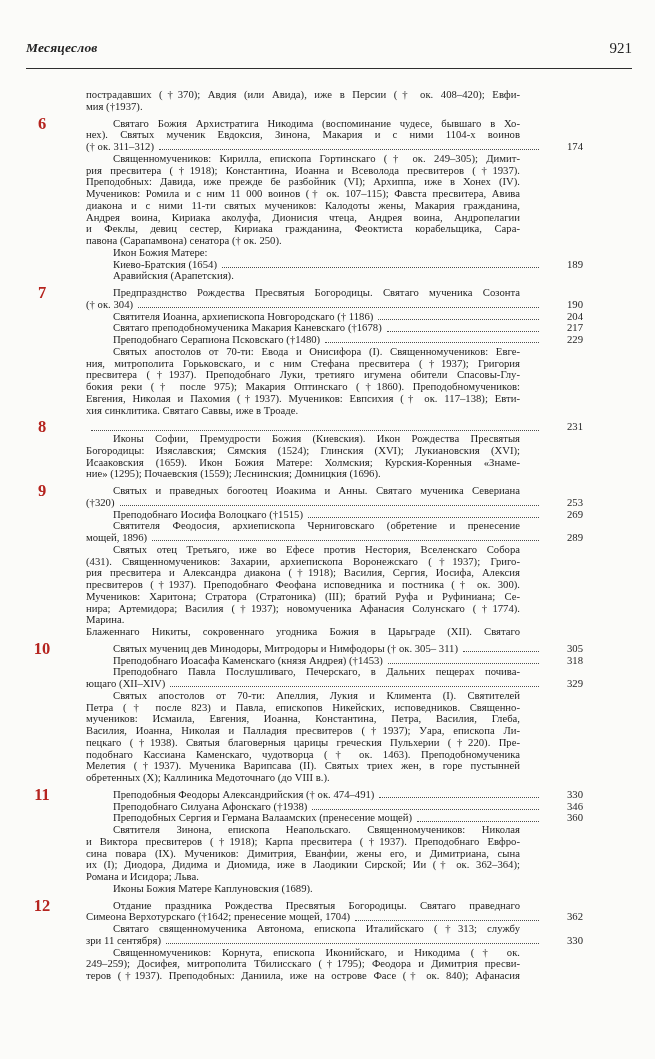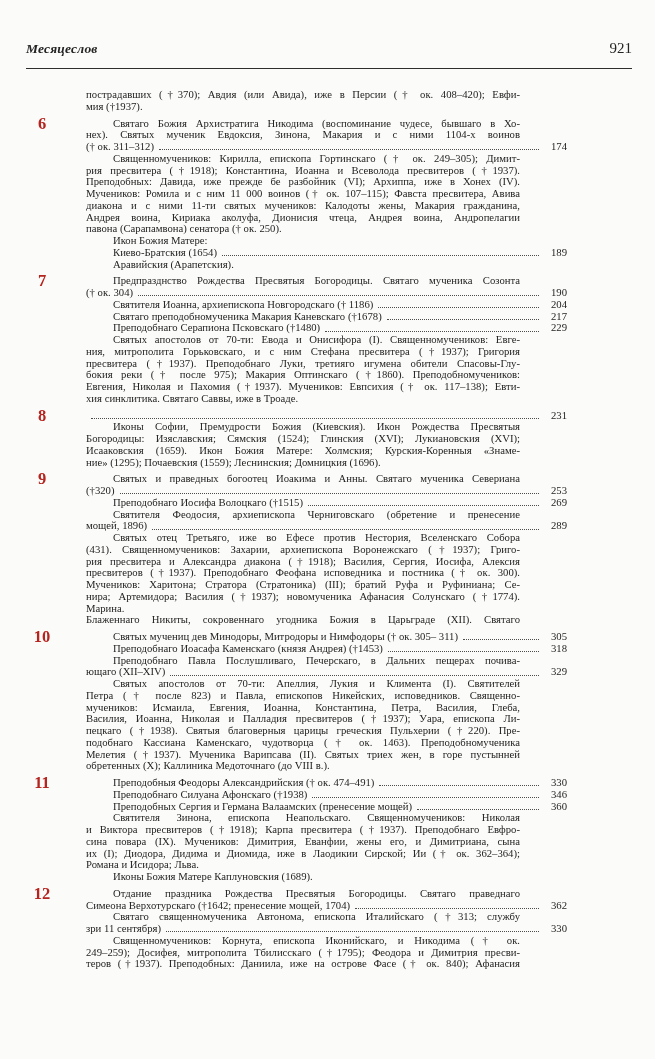--- a/index.html
+++ b/index.html
@@ -9,37 +9,37 @@
     width:655px; height:1059px;
     margin:0 auto;
     background:#fbfbf9;
     overflow:hidden;
     font-family:"Liberation Serif","DejaVu Serif",serif;
     color:#242424;
   }
   
   .pagehead {
     position:absolute; left:26px; right:23px; top:40px;
-    display:flex; justify-content:space-between; align-items:center;
+    display:flex; justify-content:space-between; align-items:flex-start;
     border-bottom:1.6px solid #2e2e2e;
     padding-bottom:11px;
   }
   .running-title { font-style:italic; font-weight:bold; font-size:13.5px; letter-spacing:.2px; }
   .folio { font-weight:normal; font-size:15px; }
   
   .toc { position:absolute; left:86px; top:89px; width:497px; font-size:10.7px; }
   .ln { position:relative; line-height:11.75px; }
   .ln.sec { margin-top:5px; }
   .ln .t { display:block; width:434px; height:11.75px; overflow:hidden; }
   .ln.full .t { text-align:justify; text-align-last:justify; }
   .ln .t.ind { text-indent:27px; }
   .ln.lead { display:flex; align-items:flex-end; }
   .ln.lead .t { display:block; width:auto; max-width:420px; flex:0 0 auto; }
   .dots { flex:1 1 auto; border-bottom:1.7px dotted #4c4c4c; margin:0 12px 2.5px 5px; min-width:8px; }
-  .pg { flex:0 0 auto; width:32px; text-align:left; }
+  .pg { flex:0 0 auto; width:32px; text-align:right; }
   .day {
     position:absolute; left:-62px; top:-3px; width:36px;
     text-align:center; font-weight:bold; font-size:16.5px; line-height:18px;
     color:#b5241f;
   }
 </style>
 </head>
 <body>
 
 <div class="page">
@@ -77,20 +77,23 @@
       </div>
       <div class="ln full">
         <span class="t">Мучеников: Ромила и с ним 11 000 воинов († ок. 107–115); Фавста пресвитера, Авива</span>
       </div>
       <div class="ln full">
         <span class="t">диакона и с ними 11-ти святых мучеников: Калодоты жены, Макария гражданина,</span>
       </div>
       <div class="ln full">
         <span class="t">Андрея воина, Кириака аколуфа, Дионисия чтеца, Андрея воина, Андропелагии</span>
       </div>
+      <div class="ln full">
+        <span class="t">и Феклы, девиц сестер, Кириака гражданина, Феоктиста корабельщика, Сара-</span>
+      </div>
       <div class="ln end">
         <span class="t">павона (Сарапамвона) сенатора († ок. 250).</span>
       </div>
       <div class="ln end">
         <span class="t ind">Икон Божия Матере:</span>
       </div>
       <div class="ln lead">
         <span class="t ind">Киево-Братския (1654)</span>
         <span class="dots"></span>
         <span class="pg">189</span>

